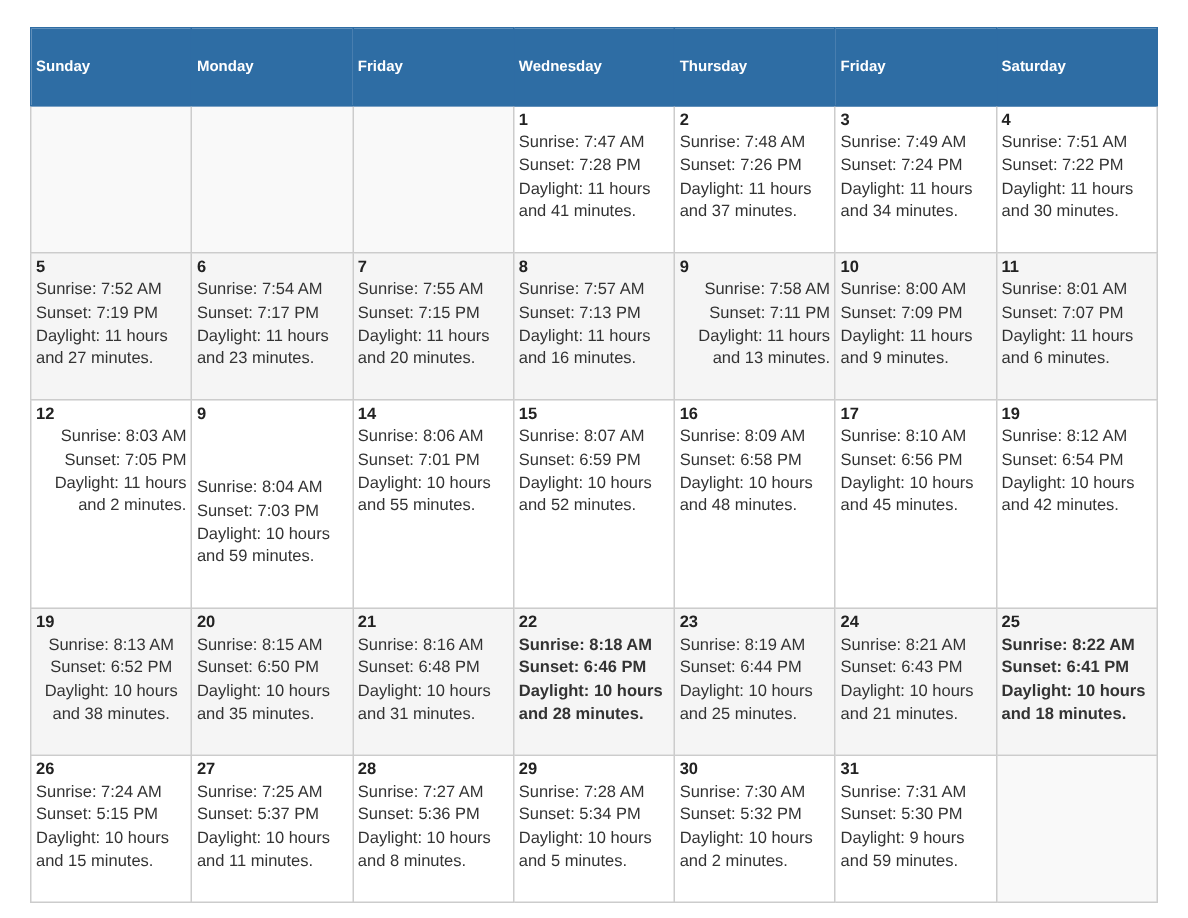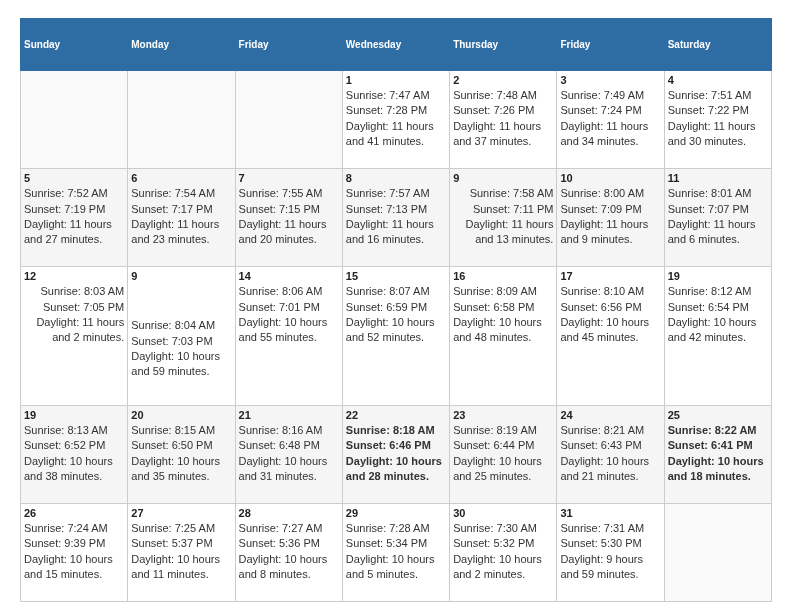--- a/index.html
+++ b/index.html
@@ -228,21 +228,21 @@
             <div class="day-num">19</div>
             <div class="day-info" style="white-space: pre-line;">Sunrise: 8:12 AM
 Sunset: 6:54 PM
 Daylight: 10 hours
 and 42 minutes.</div>
           </td>
         </tr>
         <tr class="row-shaded">
           <td>
             <div class="day-num">19</div>
-            <div class="day-info" style="white-space: pre-line;">Sunrise: 8:13 AM
+            <div class="day-info" style="white-space: pre-line; text-align: center;">Sunrise: 8:13 AM
 Sunset: 6:52 PM
 Daylight: 10 hours
 and 38 minutes.</div>
           </td>
           <td>
             <div class="day-num">20</div>
             <div class="day-info" style="white-space: pre-line;">Sunrise: 8:15 AM
 Sunset: 6:50 PM
 Daylight: 10 hours
 and 35 minutes.</div>
@@ -280,21 +280,21 @@
             <div class="day-info" style="white-space: pre-line; font-weight: bold;">Sunrise: 8:22 AM
 Sunset: 6:41 PM
 Daylight: 10 hours
 and 18 minutes.</div>
           </td>
         </tr>
         <tr>
           <td>
             <div class="day-num">26</div>
             <div class="day-info" style="white-space: pre-line;">Sunrise: 7:24 AM
-Sunset: 9:39 PM
+Sunset: 5:15 PM
 Daylight: 10 hours
 and 15 minutes.</div>
           </td>
           <td>
             <div class="day-num">27</div>
             <div class="day-info" style="white-space: pre-line;">Sunrise: 7:25 AM
 Sunset: 5:37 PM
 Daylight: 10 hours
 and 11 minutes.</div>
           </td>

